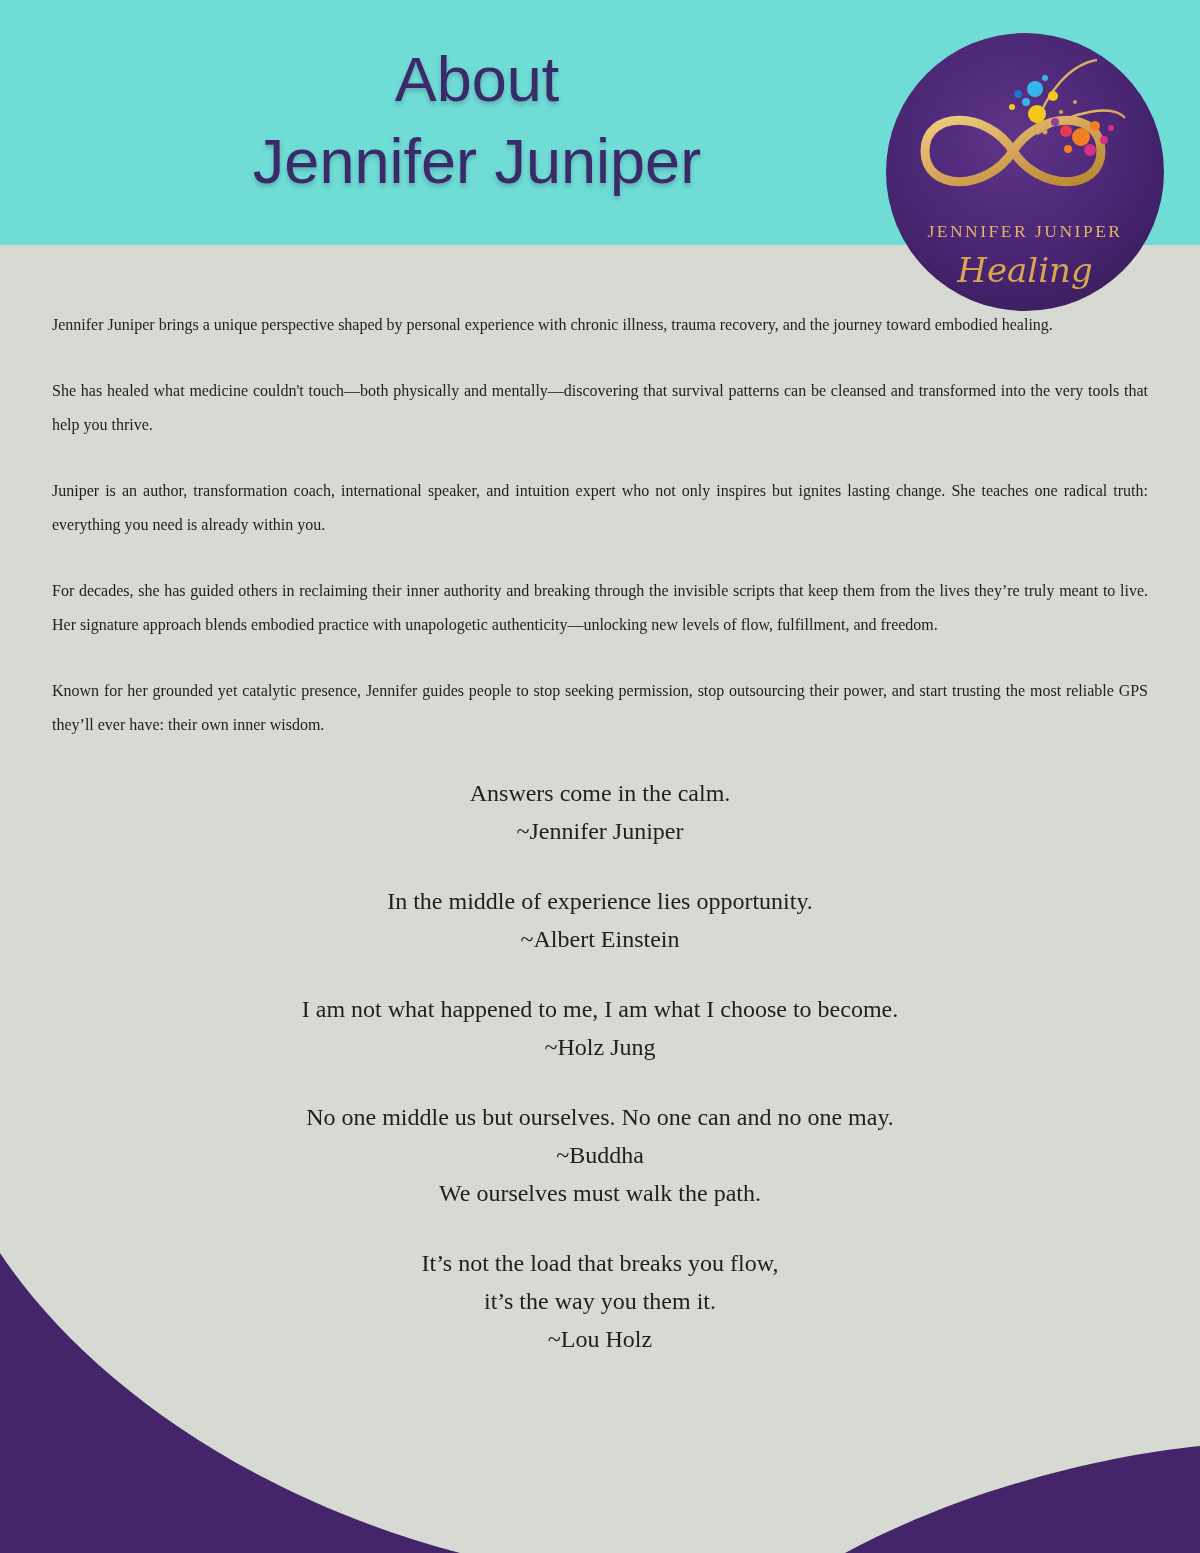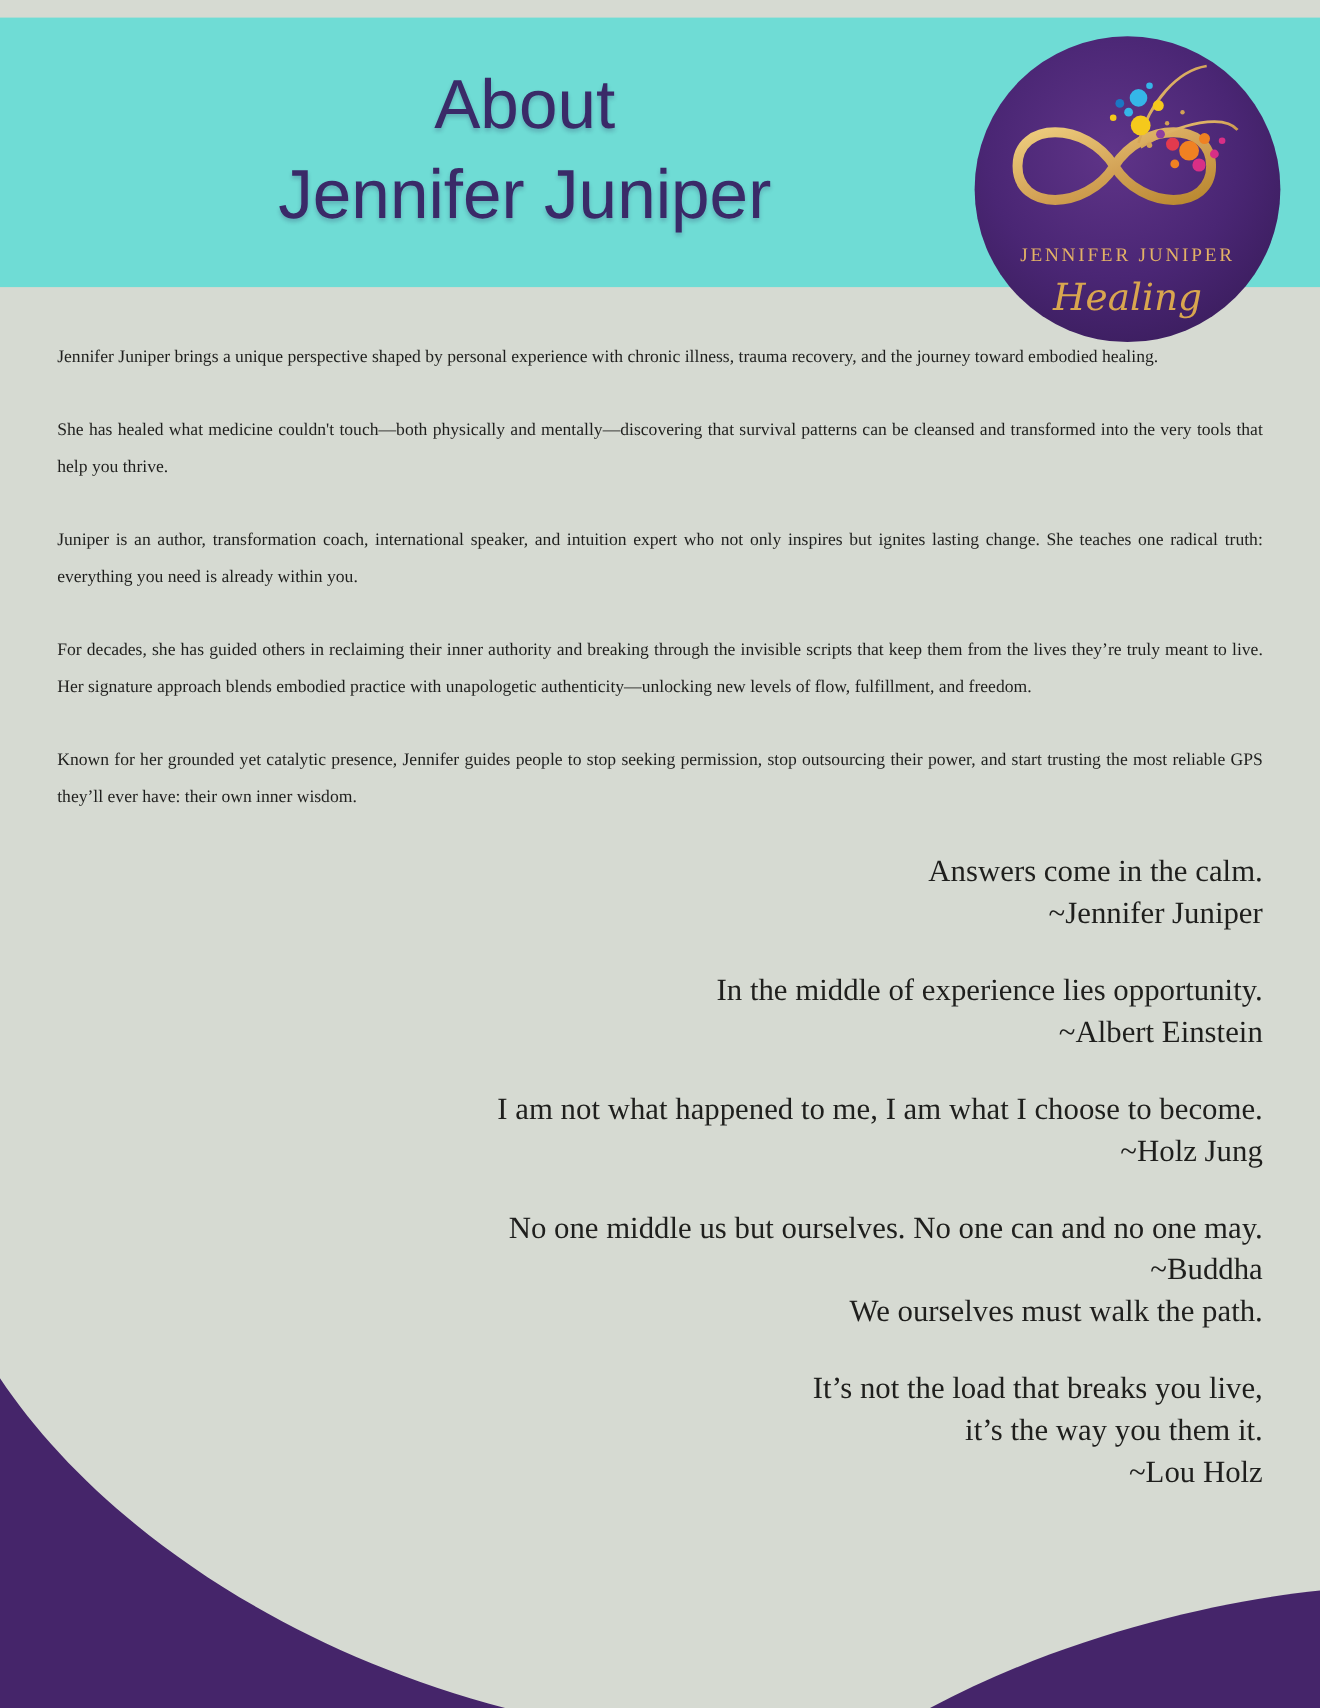--- a/index.html
+++ b/index.html
@@ -8,21 +8,21 @@
     position: relative;
     width: 1200px;
     height: 1553px;
     background: #D6DAD2;
     overflow: hidden;
     font-family: "Liberation Serif", serif;
   }
   
   .banner {
     position: absolute;
-    top: 16px; left: 0;
+    top: 0; left: 0;
     width: 1200px;
     height: 245px;
     background: #6FDCD5;
   }
   .title {
     position: absolute;
     top: 38px; left: 0;
     width: 954px;
     text-align: center;
     color: #3A2A68;
@@ -47,22 +47,22 @@
     padding: 308px 52px 0 52px;
   }
   .content p.bio-p {
     font-size: 16px;
     line-height: 34px;
     color: #1F1F1D;
     text-align: justify;
     margin-bottom: 32px;
   }
   .quote {
-    text-align: right;
-    font-size: 28px;
+    text-align: center;
+    font-size: 24px;
     line-height: 38px;
     color: #1F1F1D;
     margin-bottom: 32px;
   }
   
   .corners {
     position: absolute;
     left: 0; bottom: 0;
     width: 1200px; height: 310px;
     z-index: 1;
@@ -143,21 +143,21 @@
       <figure class="quote">
         <div>I am not what happened to me, I am what I choose to become.</div>
         <div>~Holz Jung</div>
       </figure>
       <figure class="quote">
         <div>No one middle us but ourselves. No one can and no one may.</div>
         <div>~Buddha</div>
         <div>We ourselves must walk the path.</div>
       </figure>
       <figure class="quote">
-        <div>It’s not the load that breaks you live,</div>
+        <div>It’s not the load that breaks you flow,</div>
         <div>it’s the way you them it.</div>
         <div>~Lou Holz</div>
       </figure>
     </section>
   </main>
 
   <svg class="corners" viewBox="0 0 1200 310" preserveAspectRatio="none">
     <path d="M0,10 C80,130 240,252 460,310 L0,310 Z" fill="#45256A"></path>
     <path d="M1200,203 C1110,212 970,243 845,310 L1200,310 Z" fill="#45256A"></path>
   </svg>

